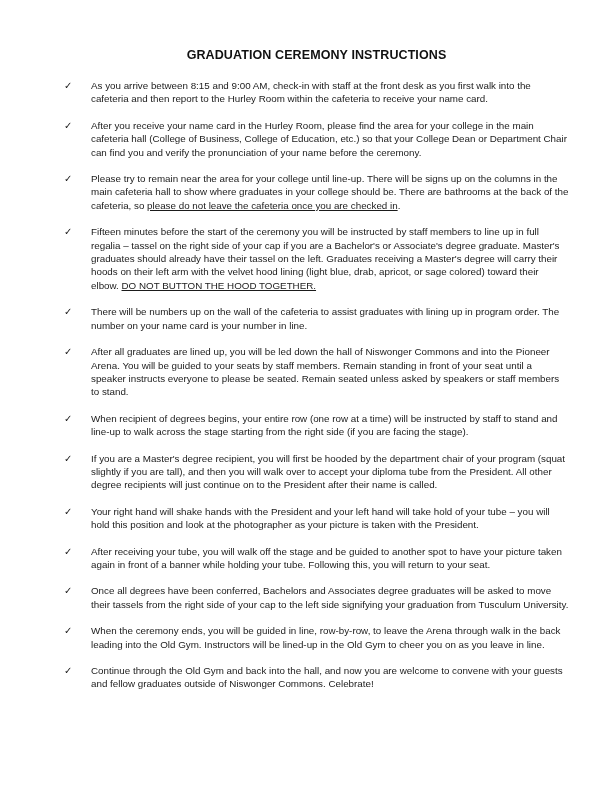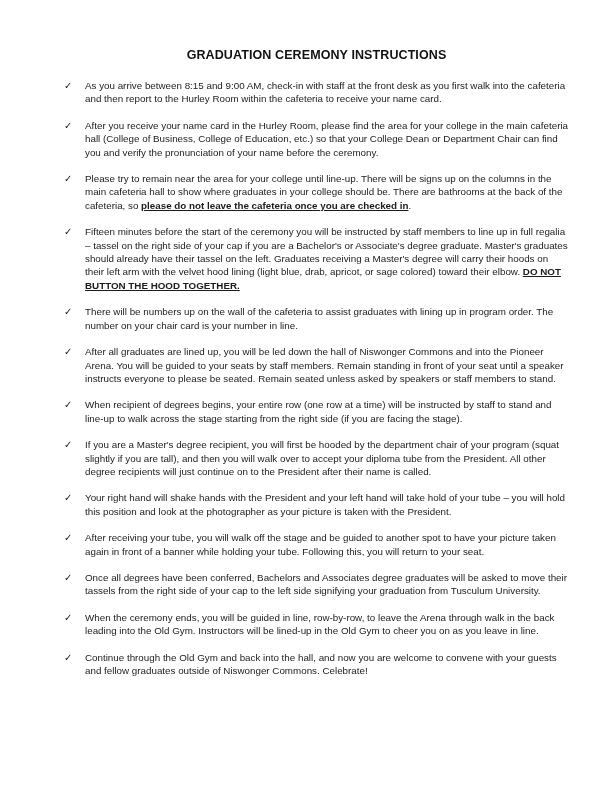--- a/index.html
+++ b/index.html
@@ -37,24 +37,24 @@
   }
   .check {
     flex: none;
     width: 21px;
     font-size: 10px;
     line-height: 13.4px;
     color: #1b1b1b;
   }
   .text {
     flex: 1;
+    margin-left: 6px;
   }
   .u {
     text-decoration: underline;
-    font-weight: bold;
   }
 </style>
 </head>
 <body>
 
 <div class="page">
   <h1 class="doc-title">GRADUATION CEREMONY INSTRUCTIONS</h1>
   <div>
       <div class="bullet">
         <span class="check">✓</span>
@@ -67,21 +67,21 @@
       <div class="bullet">
         <span class="check">✓</span>
         <span class="text"><span>Please try to remain near the area for your college until line-up. There will be signs up on the columns in the main cafeteria hall to show where graduates in your college should be. There are bathrooms at the back of the cafeteria, so </span><span class="u">please do not leave the cafeteria once you are checked in</span><span>.</span></span>
       </div>
       <div class="bullet">
         <span class="check">✓</span>
         <span class="text"><span>Fifteen minutes before the start of the ceremony you will be instructed by staff members to line up in full regalia – tassel on the right side of your cap if you are a Bachelor's or Associate's degree graduate. Master's graduates should already have their tassel on the left. Graduates receiving a Master's degree will carry their hoods on their left arm with the velvet hood lining (light blue, drab, apricot, or sage colored) toward their elbow. </span><span class="u">DO NOT BUTTON THE HOOD TOGETHER.</span></span>
       </div>
       <div class="bullet">
         <span class="check">✓</span>
-        <span class="text"><span>There will be numbers up on the wall of the cafeteria to assist graduates with lining up in program order. The number on your chair card is your number in line.</span></span>
+        <span class="text"><span>There will be numbers up on the wall of the cafeteria to assist graduates with lining up in program order. The number on your name card is your number in line.</span></span>
       </div>
       <div class="bullet">
         <span class="check">✓</span>
         <span class="text"><span>After all graduates are lined up, you will be led down the hall of Niswonger Commons and into the Pioneer Arena. You will be guided to your seats by staff members. Remain standing in front of your seat until a speaker instructs everyone to please be seated. Remain seated unless asked by speakers or staff members to stand.</span></span>
       </div>
       <div class="bullet">
         <span class="check">✓</span>
         <span class="text"><span>When recipient of degrees begins, your entire row (one row at a time) will be instructed by staff to stand and line-up to walk across the stage starting from the right side (if you are facing the stage).</span></span>
       </div>
       <div class="bullet">

